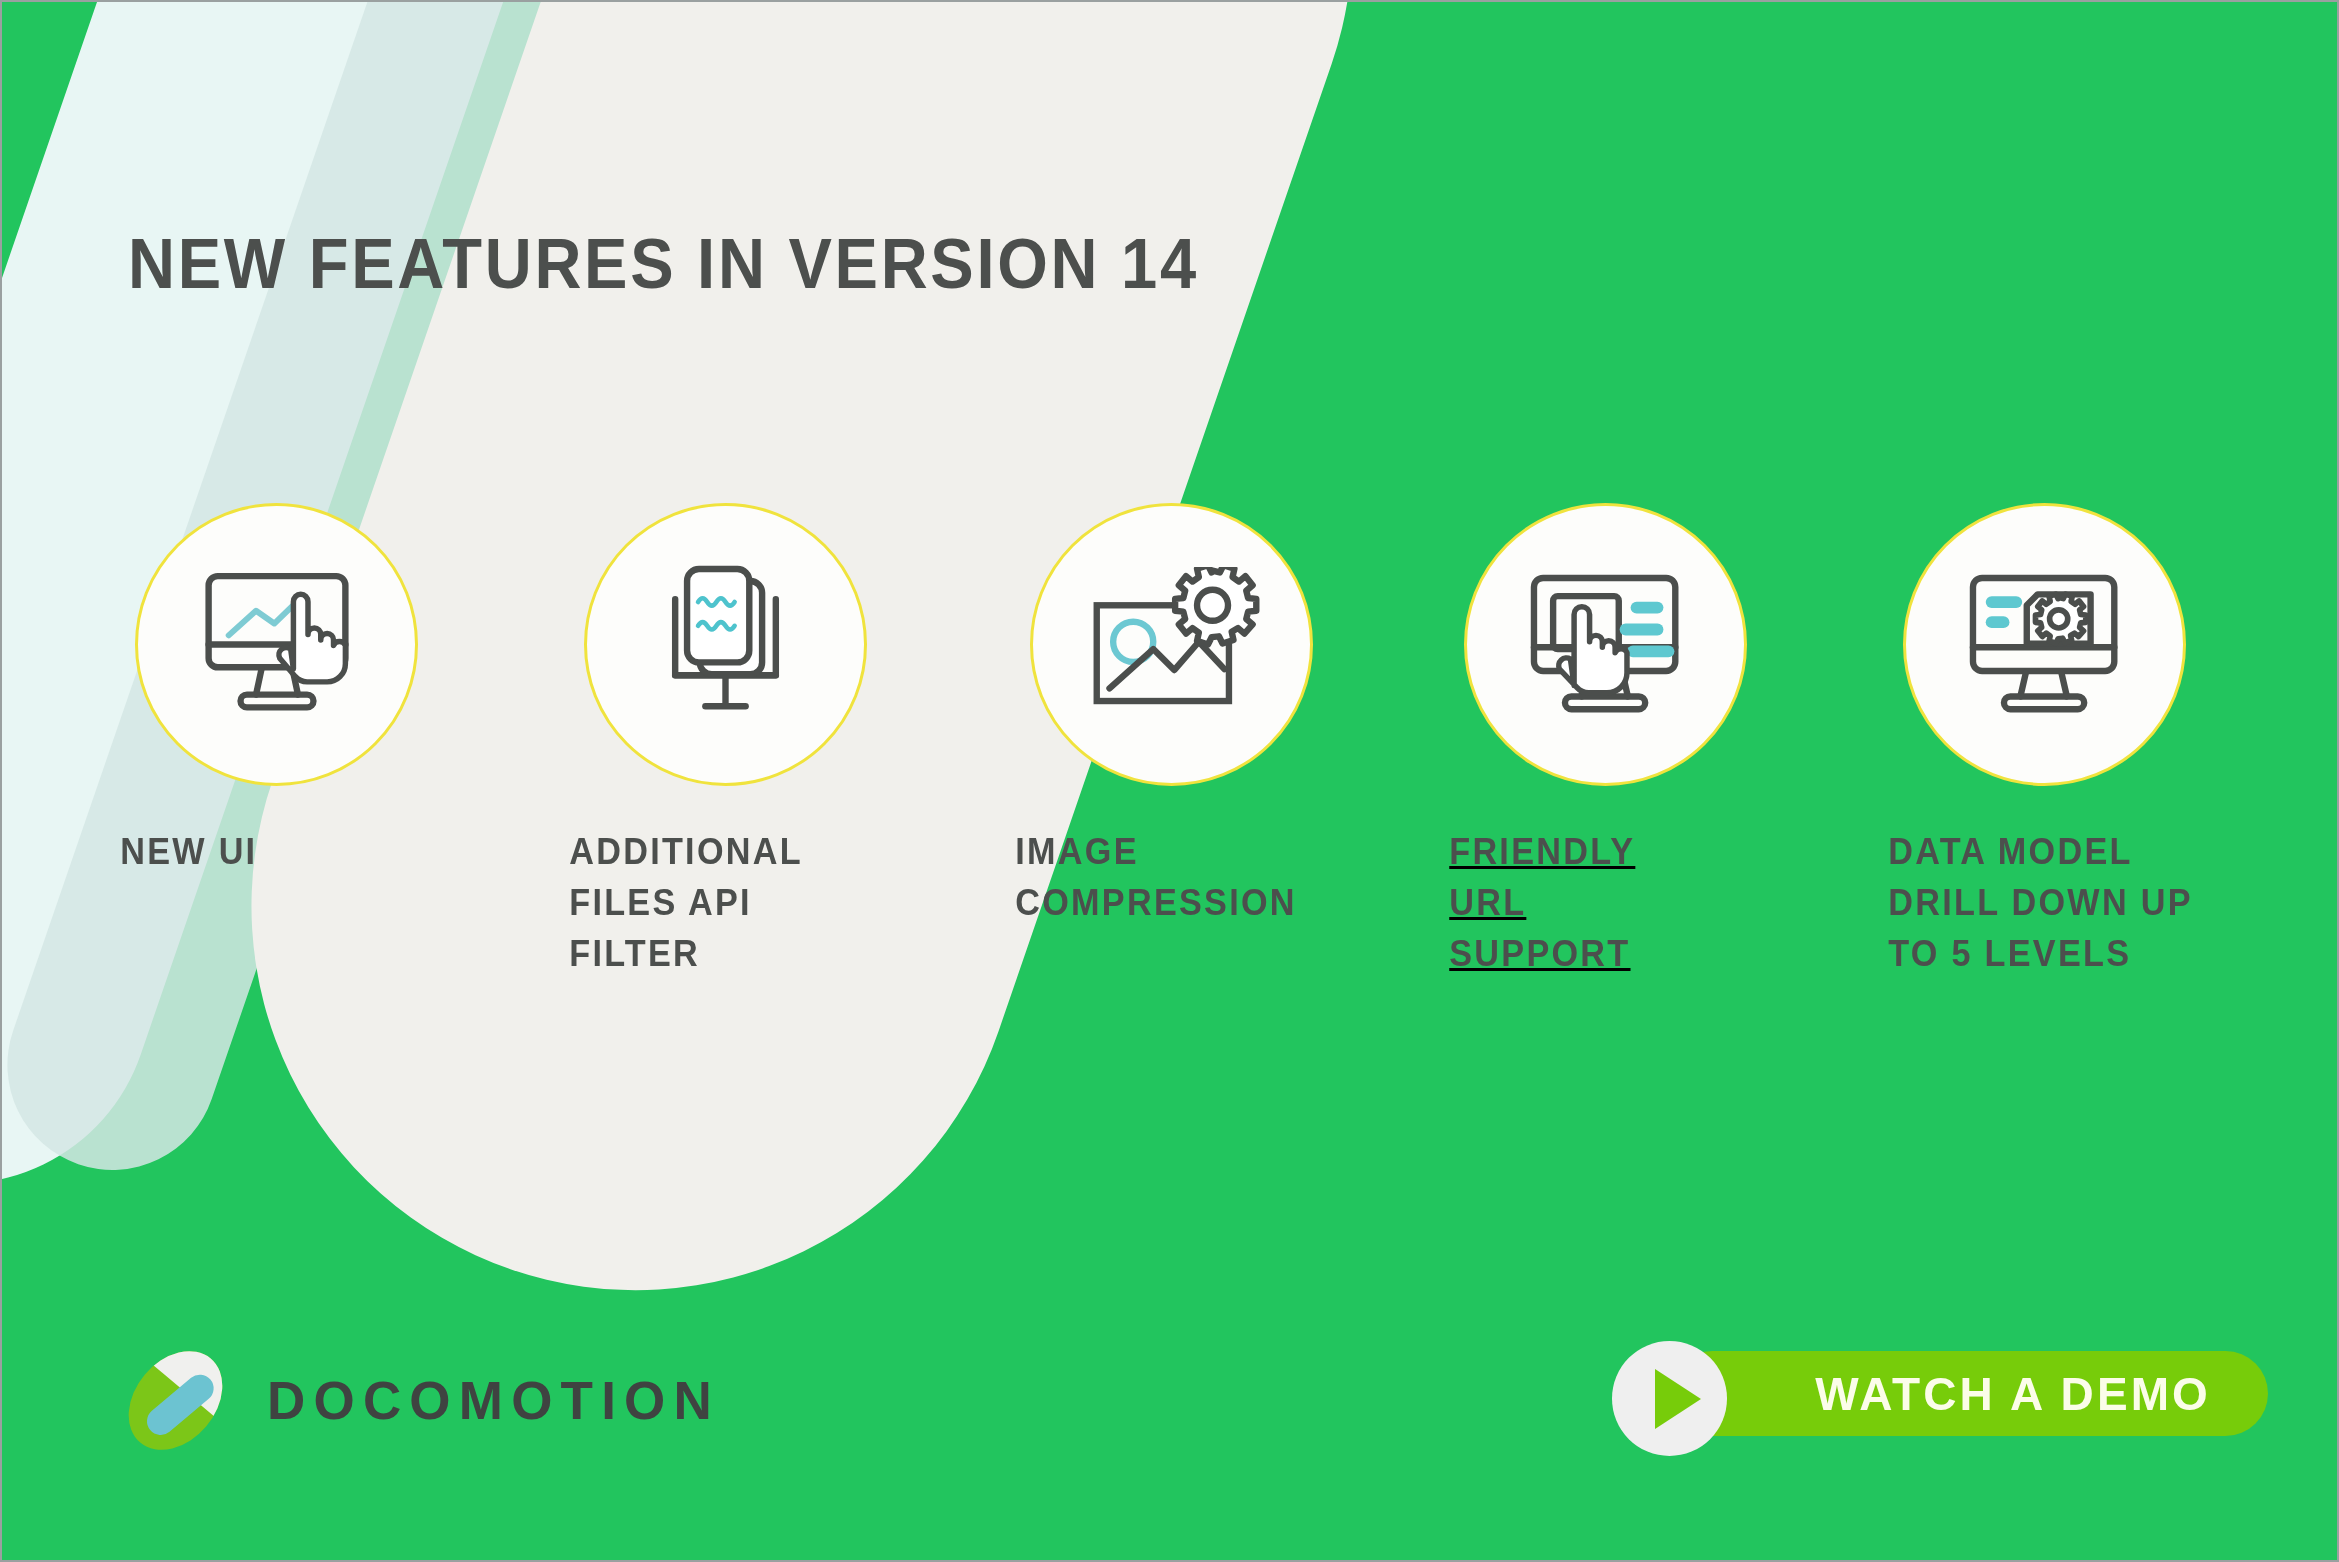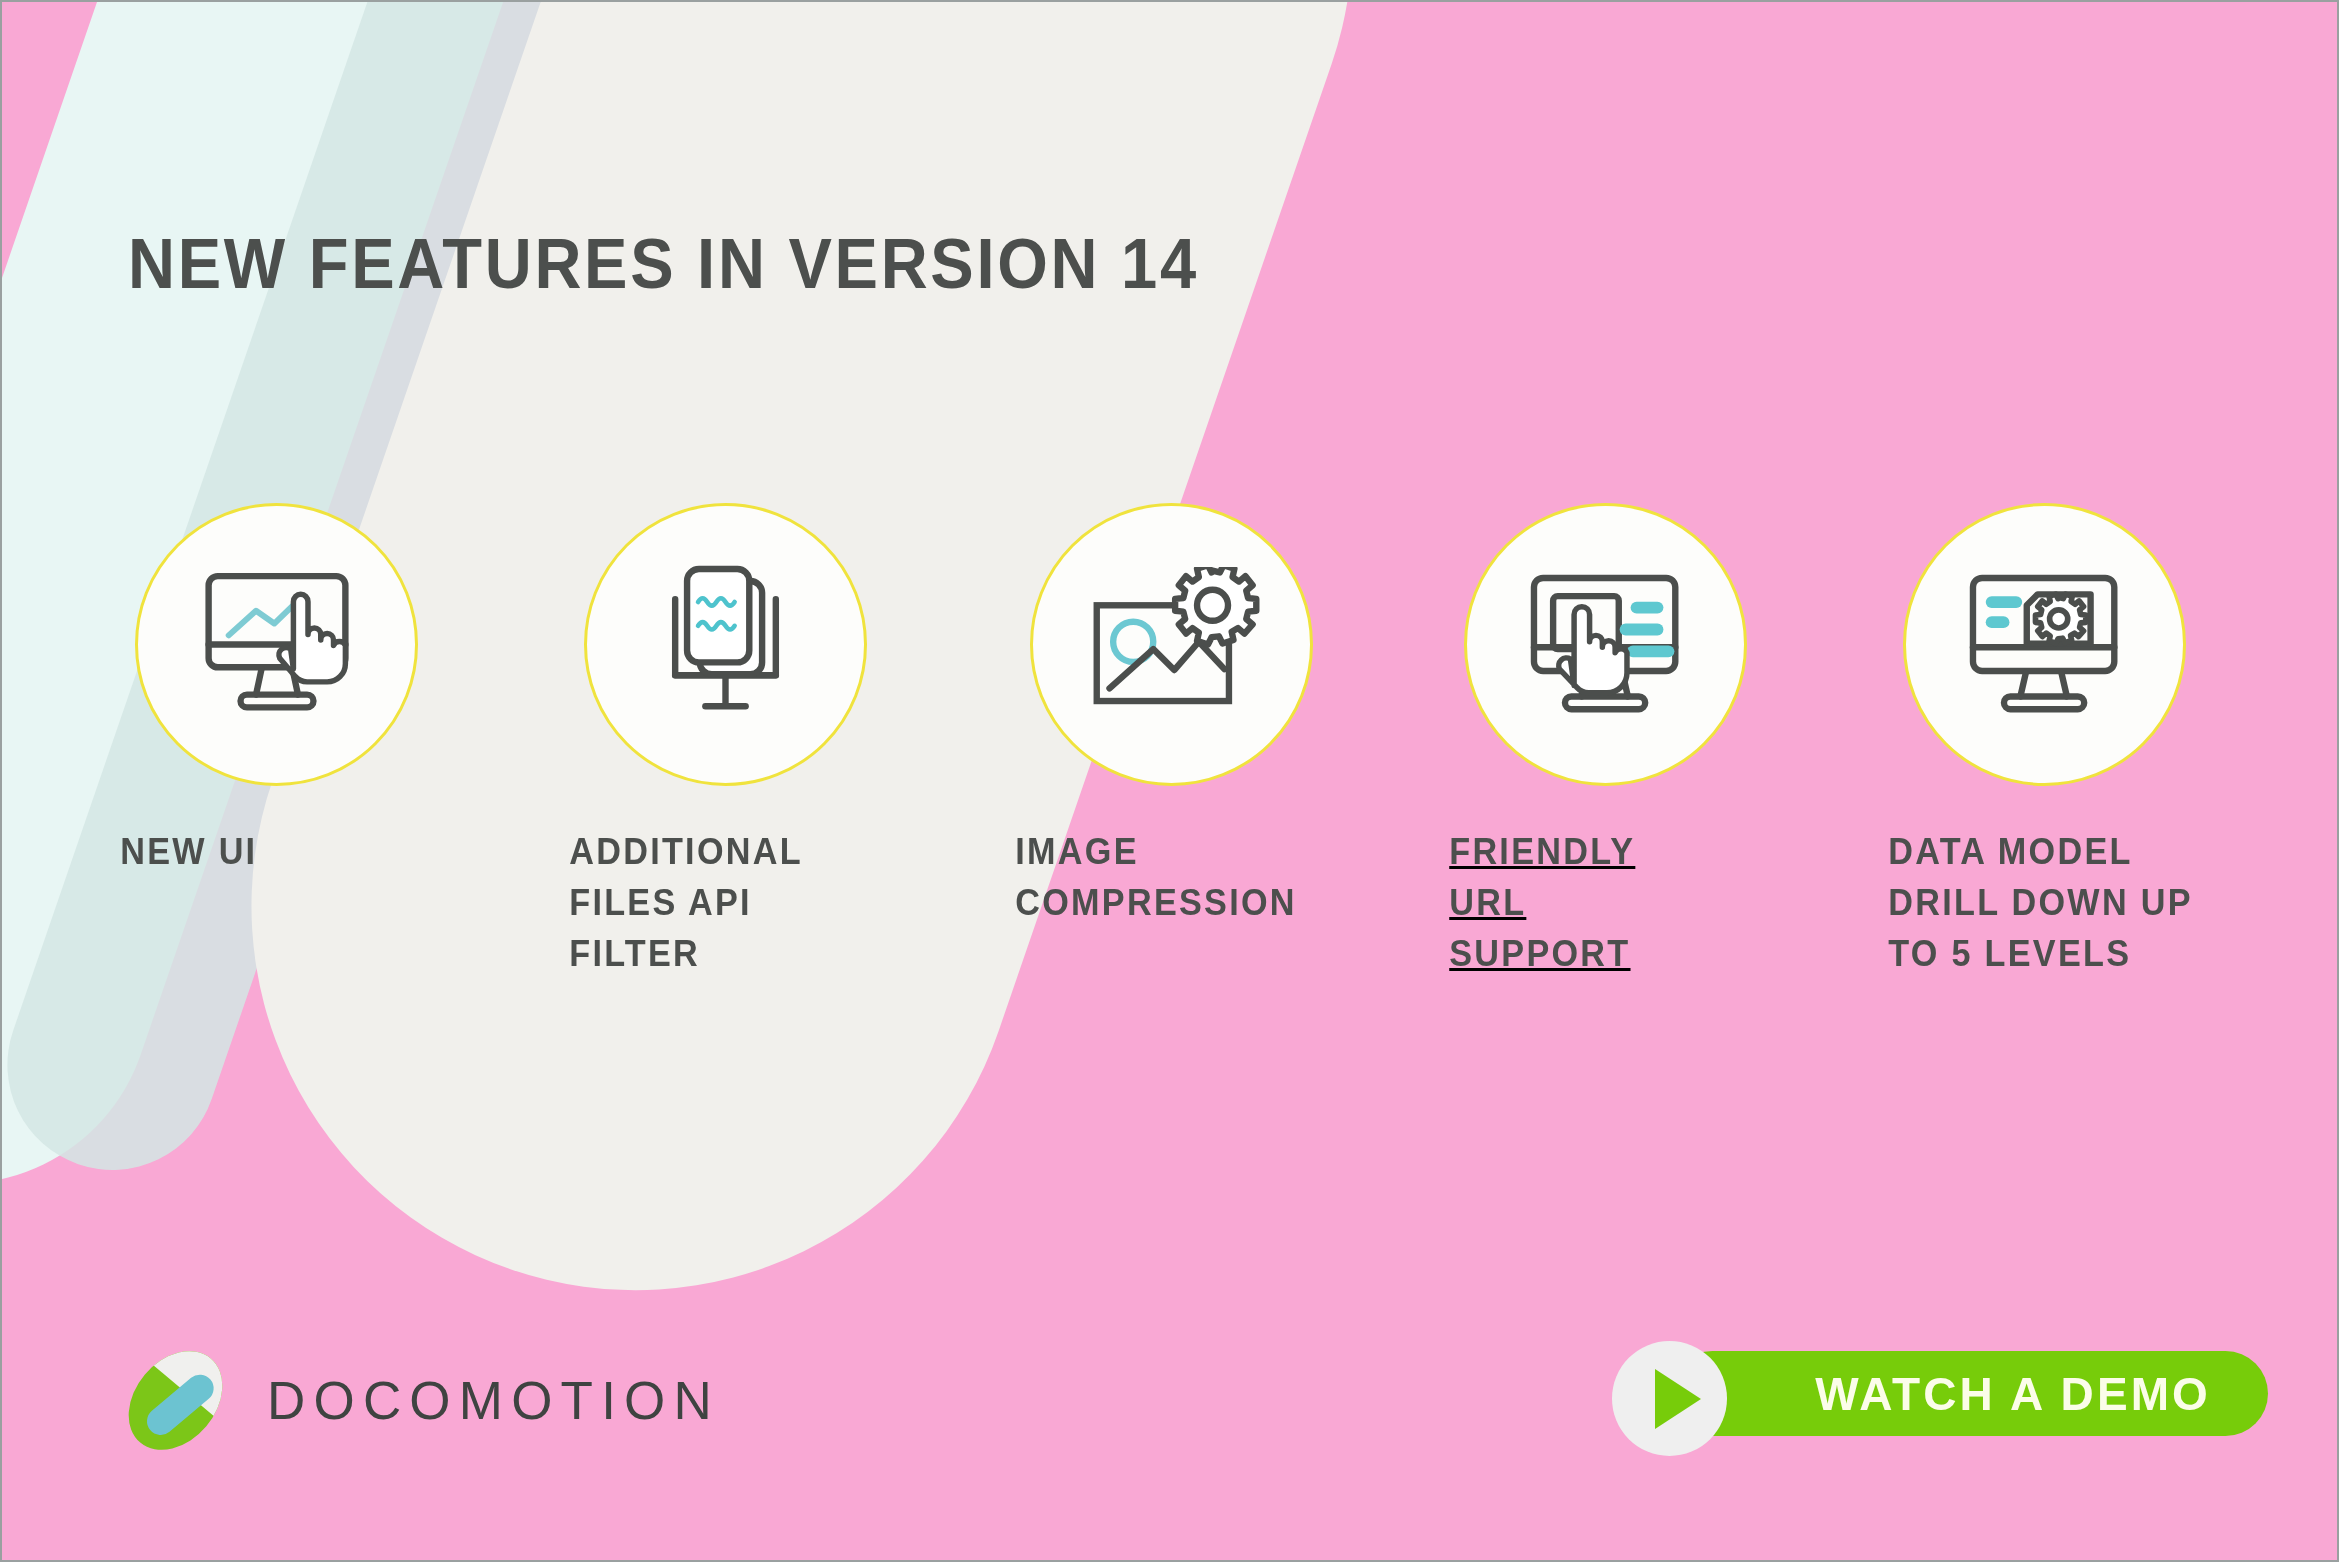--- a/index.html
+++ b/index.html
@@ -7,21 +7,21 @@
     padding: 0;
     background: #ffffff;
   }
   body {
     font-family: "Liberation Sans", sans-serif;
   }
   #canvas {
     position: relative;
     width: 2339px;
     height: 1562px;
-    background: #f9a8d4;
+    background: #22c55e;
     overflow: hidden;
     box-sizing: border-box;
     border: 2.7px solid #9aa0a0;
   }
 
   
   .band {
     position: absolute;
     border-radius: 9136px;
     pointer-events: none;
@@ -125,21 +125,21 @@
     top: 1340px;
     display: flex;
     align-items: center;
   }
   #logo-mark { width: 117px; height: 117px; display:block; }
   #logo-text {
     margin-left: 33px;
     font-size: 53px;
     letter-spacing: 8.2px;
     color: #3f4341;
-    font-weight: 400;
+    font-weight: 700;
     font-family: "Liberation Sans", sans-serif;
   }
 
   
   #demo-button {
     position: absolute;
     left: 1610px;
     top: 1349px;
     width: 656px;
     height: 95px;

